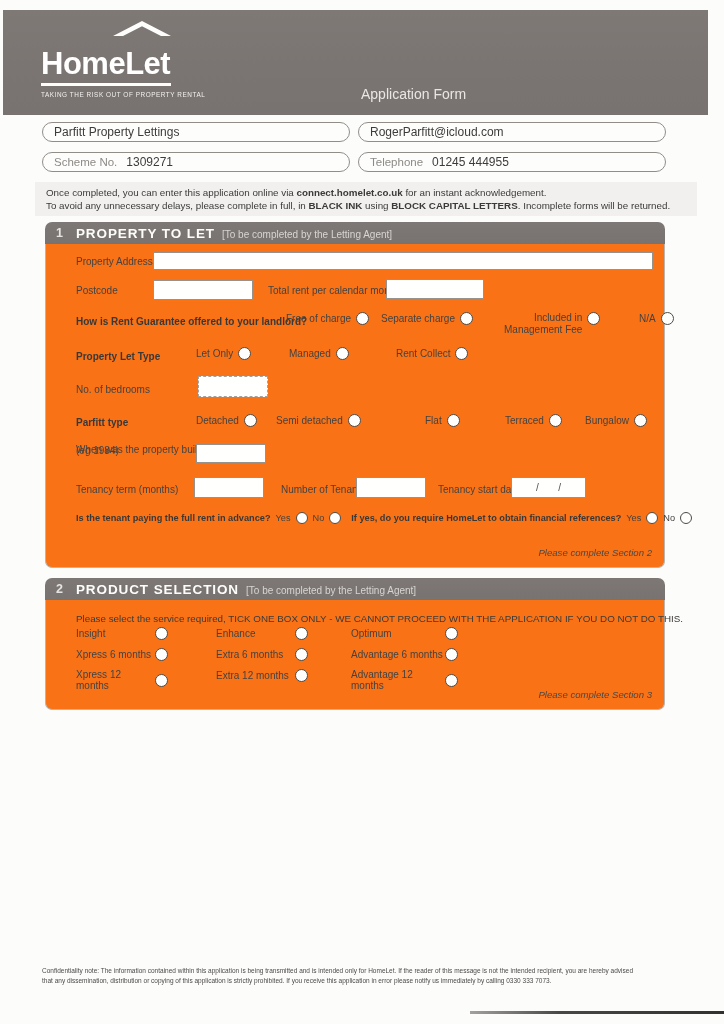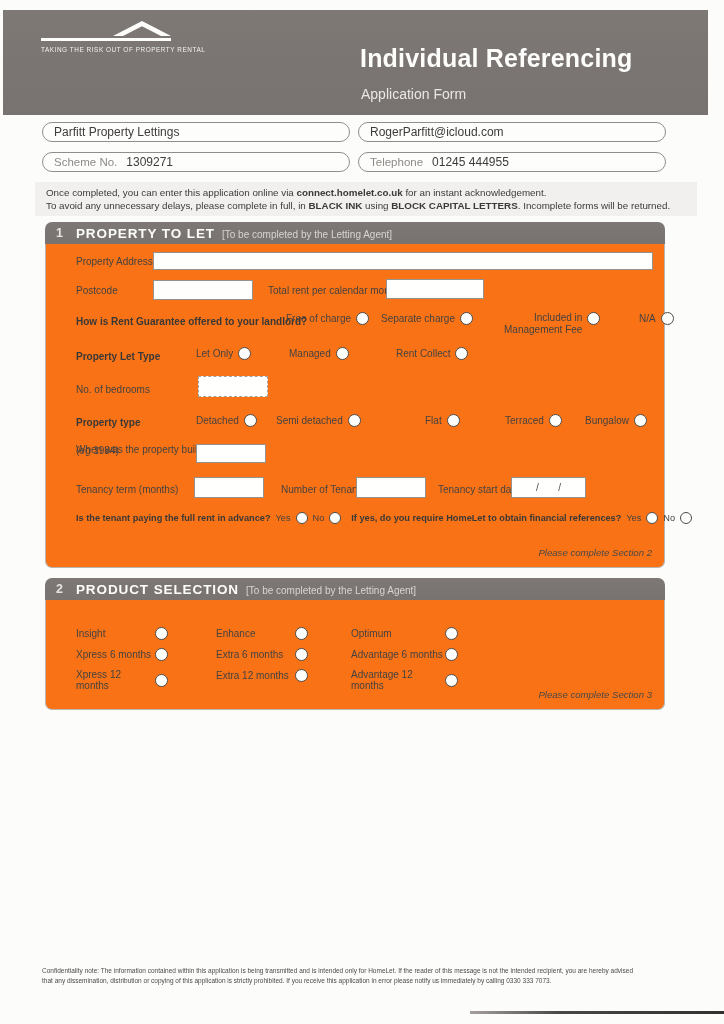--- a/index.html
+++ b/index.html
@@ -105,24 +105,24 @@
 </head>
 <body>
 
 <div class="page">
 
   <div class="header-band">
     <div class="logo">
       <svg class="logo-roof" width="58" height="15" viewBox="0 0 58 15">
         <polygon points="0,15 29,0 58,15 48,15 29,5.2 10,15" fill="#fdfdfc"></polygon>
       </svg>
+      <div class="logo-text">HomeLet</div>
       <div class="logo-underline"></div>
       <div class="logo-tagline">TAKING THE RISK OUT OF PROPERTY RENTAL</div>
     </div>
-    <div class="header-title">Individual Referencing</div>
     <div class="header-subtitle">Application Form</div>
   </div>
 
   <div class="agent-box pos-a1">
     <span>Parfitt Property Lettings</span>
   </div>
   <div class="agent-box pos-a2">
     <span>RogerParfitt@icloud.com</span>
   </div>
   <div class="agent-box pos-a3">
@@ -185,21 +185,21 @@
       <span class="radio"></span>
     </span>
     <span class="opt" style="left:350px; top:103px;">
       <span>Rent Collect</span>
       <span class="radio"></span>
     </span>
 
     <span class="flabel" style="left:30px; top:140px;">No. of bedrooms</span>
     <div class="tbox dashed" style="left:152px; top:132px; width:70px; height:21px;"></div>
 
-    <span class="flabel fbold" style="left:30px; top:173px;">Property type</span>
+    <span class="flabel fbold" style="left:30px; top:173px;">Parfitt type</span>
     <span class="opt" style="left:150px; top:170px;">
       <span>Detached</span>
       <span class="radio"></span>
     </span>
     <span class="opt" style="left:230px; top:170px;">
       <span>Semi detached</span>
       <span class="radio"></span>
     </span>
     <span class="opt" style="left:379px; top:170px;">
       <span>Flat</span>
@@ -243,20 +243,21 @@
 
     <span class="complete-note note-s1">Please complete Section 2</span>
   </div>
 
   <div class="section-header s2-header">
     <span class="section-number">2</span>
     <span class="section-title">PRODUCT SELECTION</span>
     <span class="section-subtitle">[To be completed by the Letting Agent]</span>
   </div>
   <div class="section-body s2-body">
+    <span class="s2-intro">Please select the service required, TICK ONE BOX ONLY - WE CANNOT PROCEED WITH THE APPLICATION IF YOU DO NOT DO THIS.</span>
 
     <span class="pcell pc-c1 pr-r1">
       <span>Insight</span>
       <span class="radio"></span>
     </span>
     <span class="pcell pc-c2 pr-r1">
       <span>Enhance</span>
       <span class="radio"></span>
     </span>
     <span class="pcell pc-c3 pr-r1">

